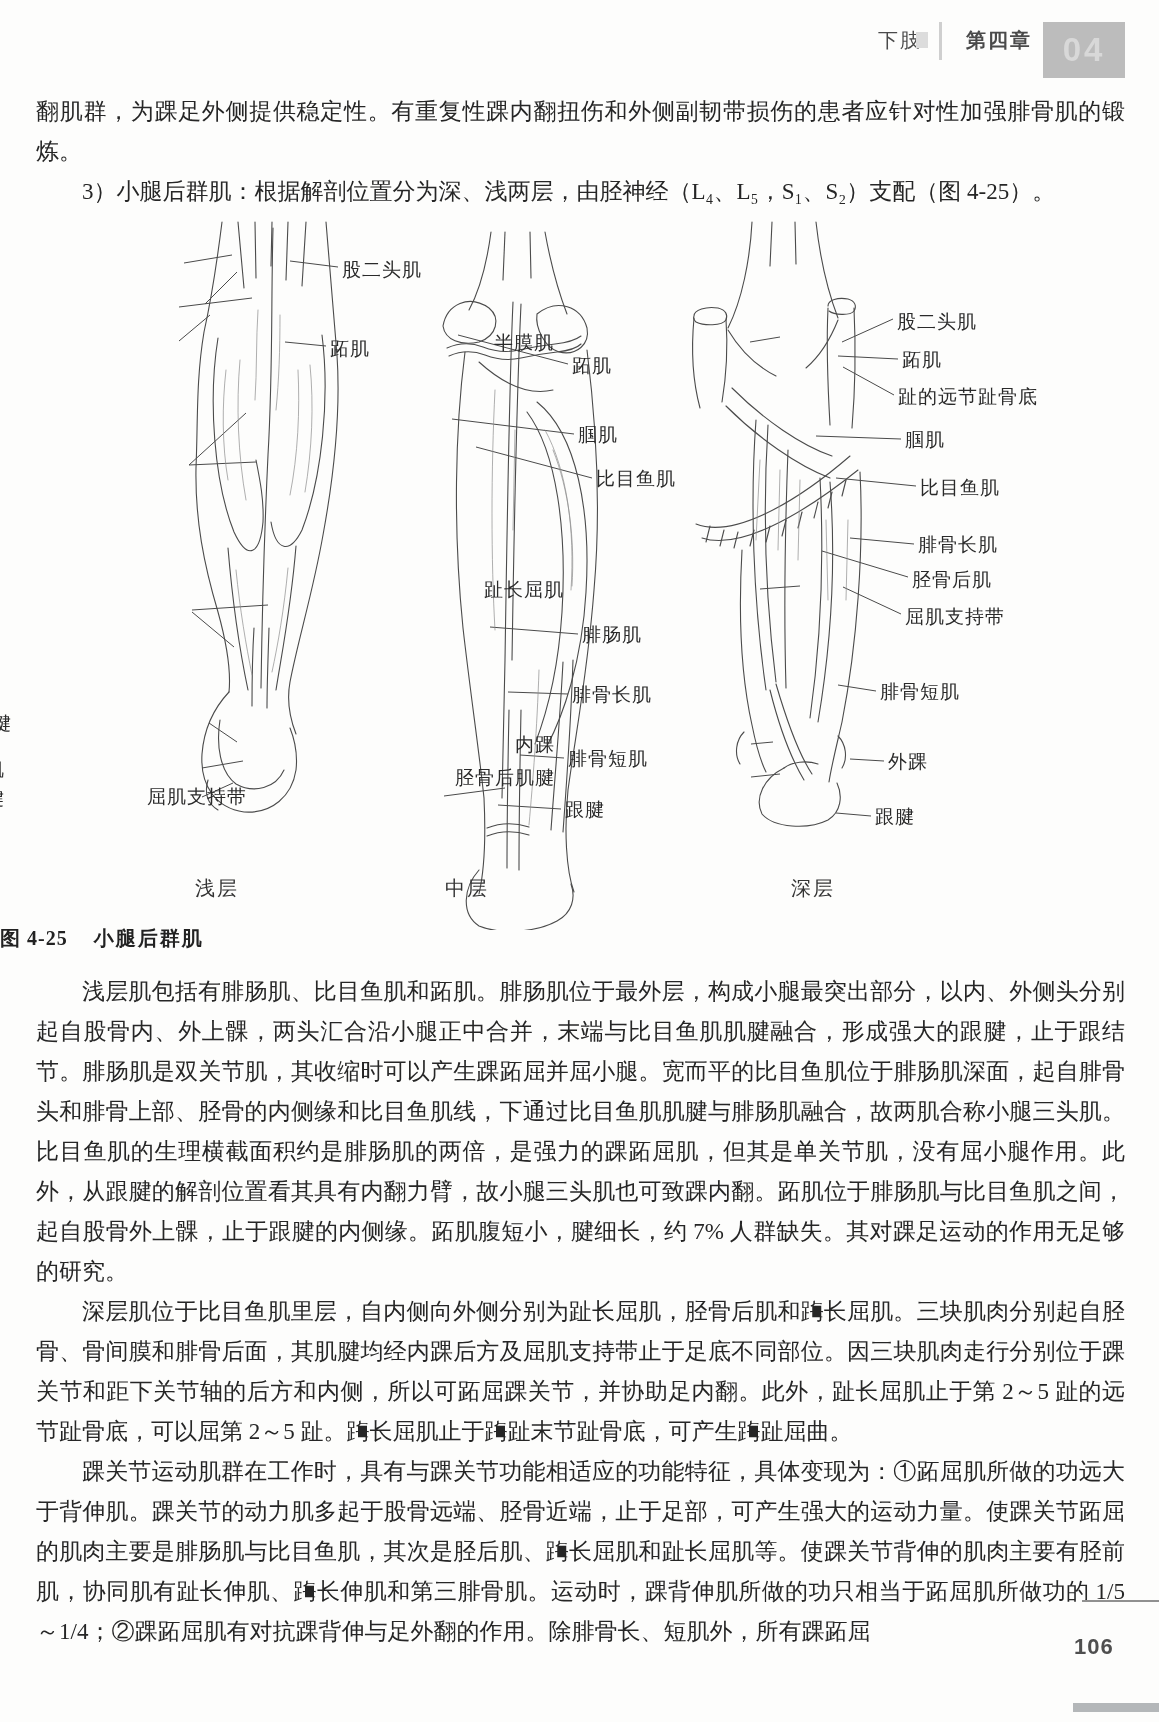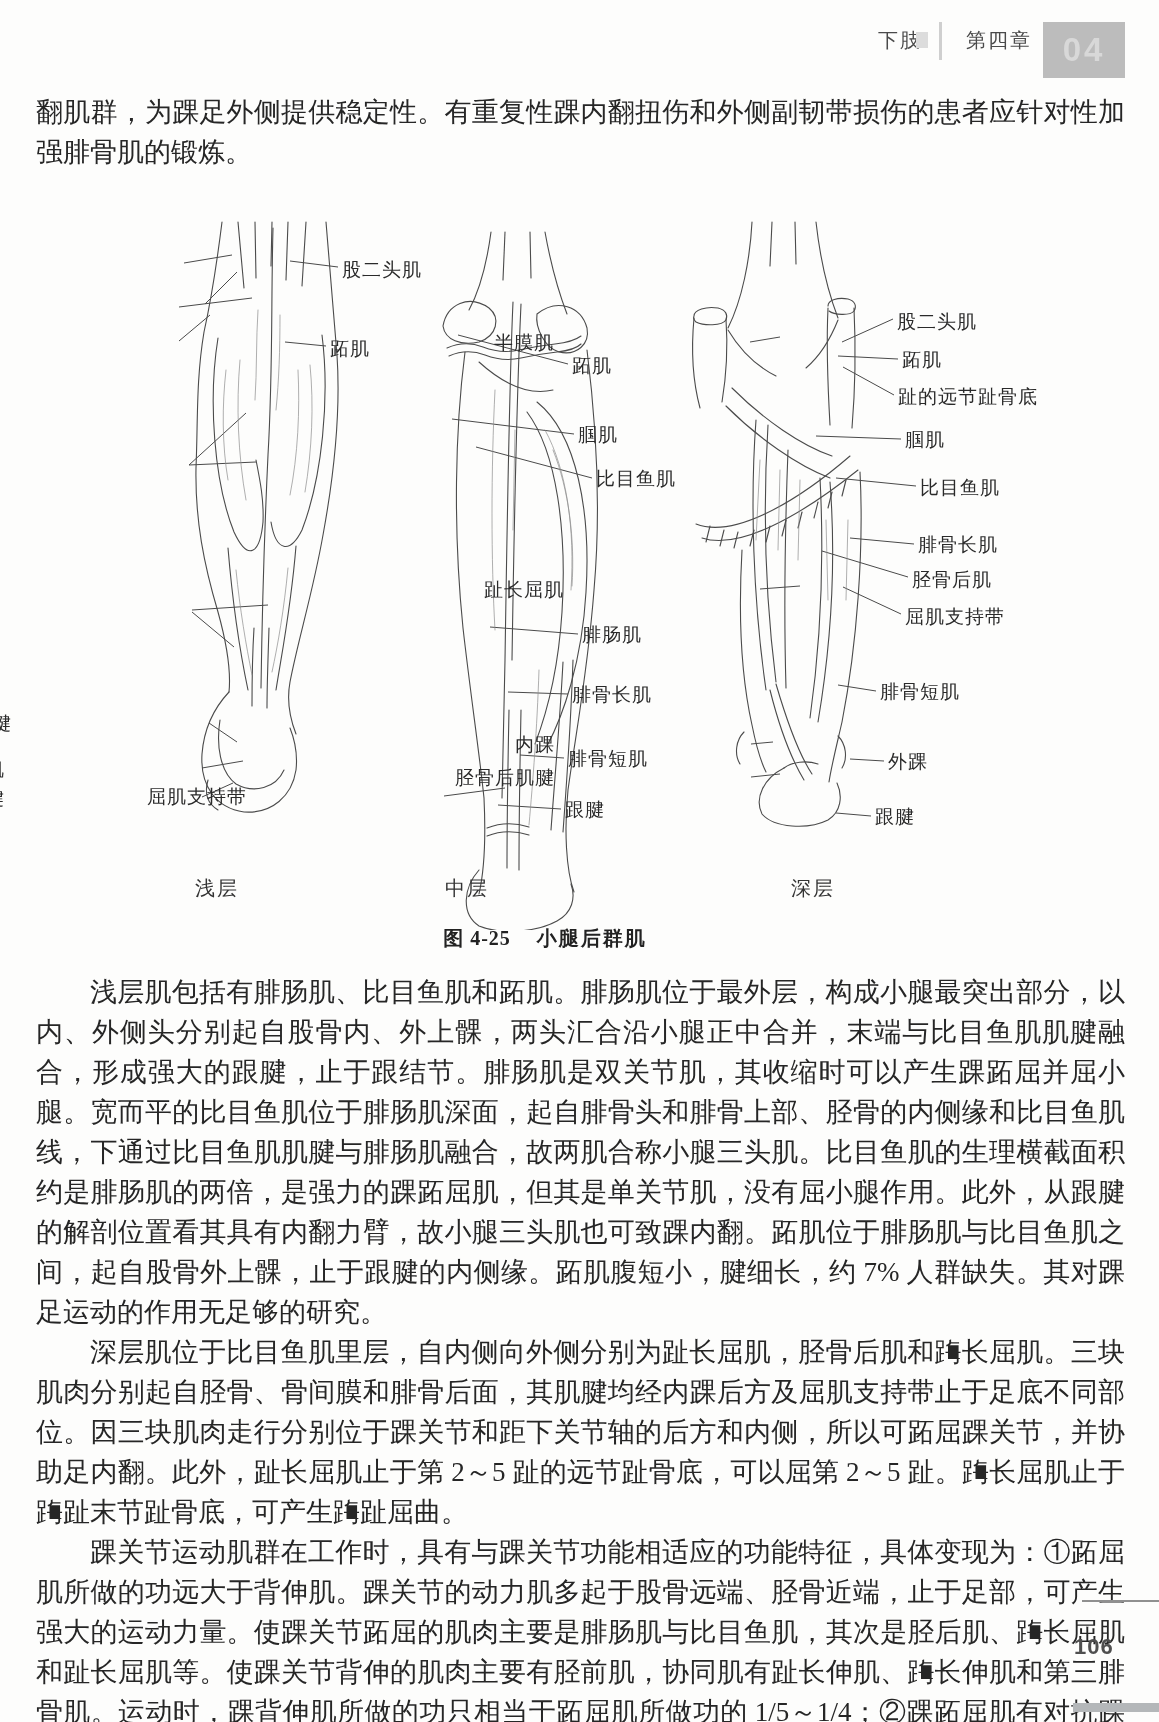--- a/index.html
+++ b/index.html
@@ -18,40 +18,40 @@
   .hdr-divider{position:absolute;top:22px;left:939px;width:3px;height:38px;background:#cfcfcf;}
   .hdr-badge{
     position:absolute;top:22px;left:1043px;width:82px;height:56px;
     background:#bcbcbc;display:flex;align-items:center;justify-content:center;
     font-family:"Liberation Sans","DejaVu Sans",sans-serif;
     font-weight:bold;font-size:33px;color:#d8d8d8;letter-spacing:3px;
   }
   
   .textblock{
     position:absolute;left:36px;width:1089px;
-    font-size:27px;line-height:40px;
+    font-size:23px;line-height:40px;
     text-align:justify;text-justify:inter-ideograph;
   }
   .para{margin:0;}
   .para.indent{text-indent:2em;}
   
   .figure-area{position:absolute;left:0;top:215px;width:966px;height:760px;}
   .leader-svg{position:absolute;left:0;top:0;width:1159px;height:760px;}
   .leg-svg{position:absolute;}
   .leg-svg path{fill:none;stroke:#4b4b4b;stroke-width:1.1;stroke-linecap:round;stroke-linejoin:round;}
   .leg-svg path.hatch{stroke:#8d8d8d;stroke-width:0.7;}
   .fig-label{
     position:absolute;font-size:19px;color:#2a2a2a;white-space:nowrap;
     letter-spacing:1px;line-height:22px;
   }
   .layer-caption{
     position:absolute;top:660px;font-size:20px;color:#333;letter-spacing:2px;
   }
   .fig-caption{
-    position:absolute;top:710px;left:0;width:1090px;text-align:center;
+    position:absolute;top:710px;left:0;width:1090px;text-align:left;
     font-size:20px;color:#222;
   }
   .fig-caption .cap-label{font-weight:bold;margin-right:26px;letter-spacing:1px;}
   .fig-caption .cap-title{font-weight:bold;letter-spacing:2px;}
   
   .footer-rule{position:absolute;top:1600px;left:1082px;width:77px;height:2px;background:#909090;}
   .page-number{
     position:absolute;top:1634px;left:1074px;
     font-family:"Liberation Sans","DejaVu Sans",sans-serif;
     font-weight:bold;font-size:22px;color:#4f4f4f;letter-spacing:1px;
@@ -59,25 +59,26 @@
   .footer-bar{position:absolute;top:1703px;left:1073px;width:86px;height:9px;background:#b4b7b9;}
 </style>
 </head>
 <body>
 
 <div class="page">
 
   <div class="hdr-text" style="left:878px;">下肢</div>
   <div class="hdr-tick"></div>
   <div class="hdr-divider"></div>
-  <div class="hdr-text" style="left:966px;">第四章</div>
+  <div class="hdr-text" style="left:966px;font-weight:bold;">第四章</div>
   <div class="hdr-badge">04</div>
 
   <div class="textblock" style="top:92px;">
     <p class="para">翻肌群，为踝足外侧提供稳定性。有重复性踝内翻扭伤和外侧副韧带损伤的患者应针对性加强腓骨肌的锻炼。</p>
+    <p class="para indent">3）小腿后群肌：根据解剖位置分为深、浅两层，由胫神经（L₄、L₅，S₁、S₂）支配（图 4-25）。</p>
   </div>
 
   <div class="figure-area">
 
     <svg class="leader-svg" viewBox="0 0 1159 760" xmlns="http://www.w3.org/2000/svg">
       <g stroke="#4a4a4a" stroke-width="1">
 
         <line x1="184" y1="48" x2="232" y2="40"></line>
         <line x1="179" y1="92" x2="252" y2="83"></line>
         <line x1="205" y1="89" x2="237" y2="57"></line>

